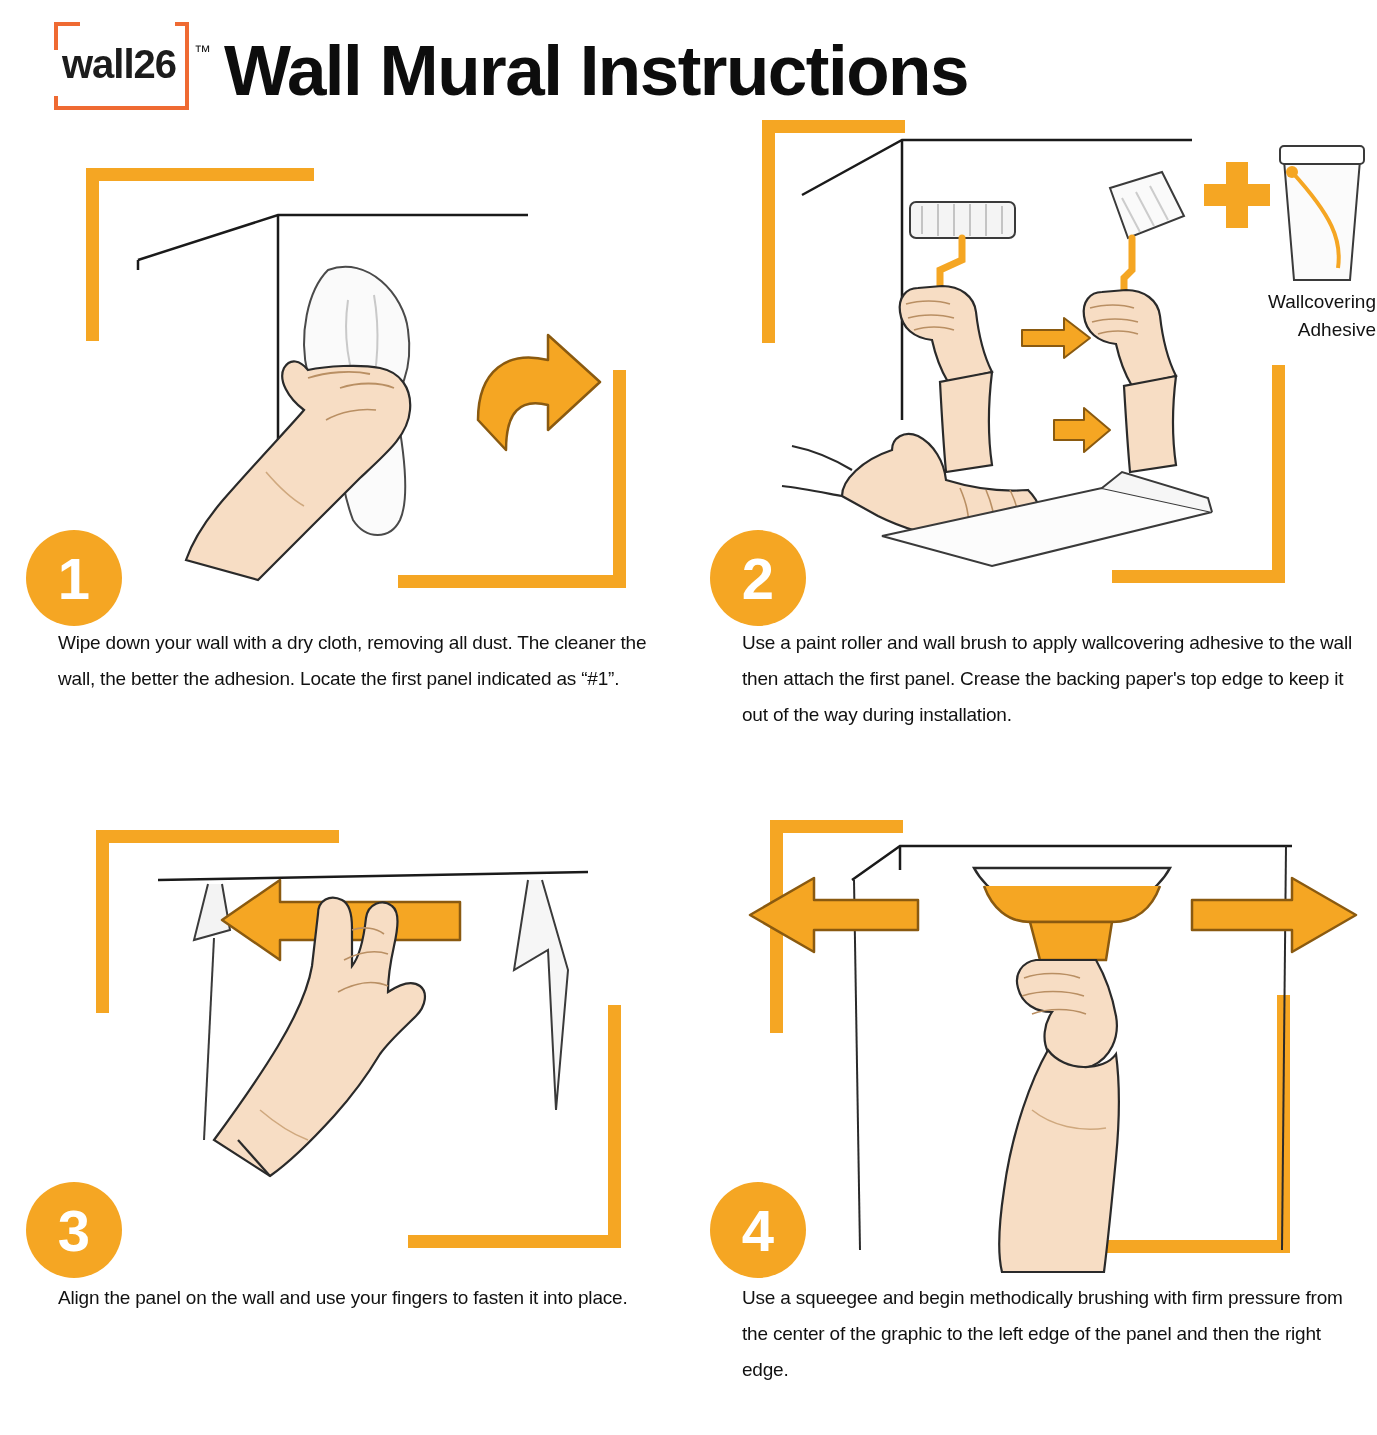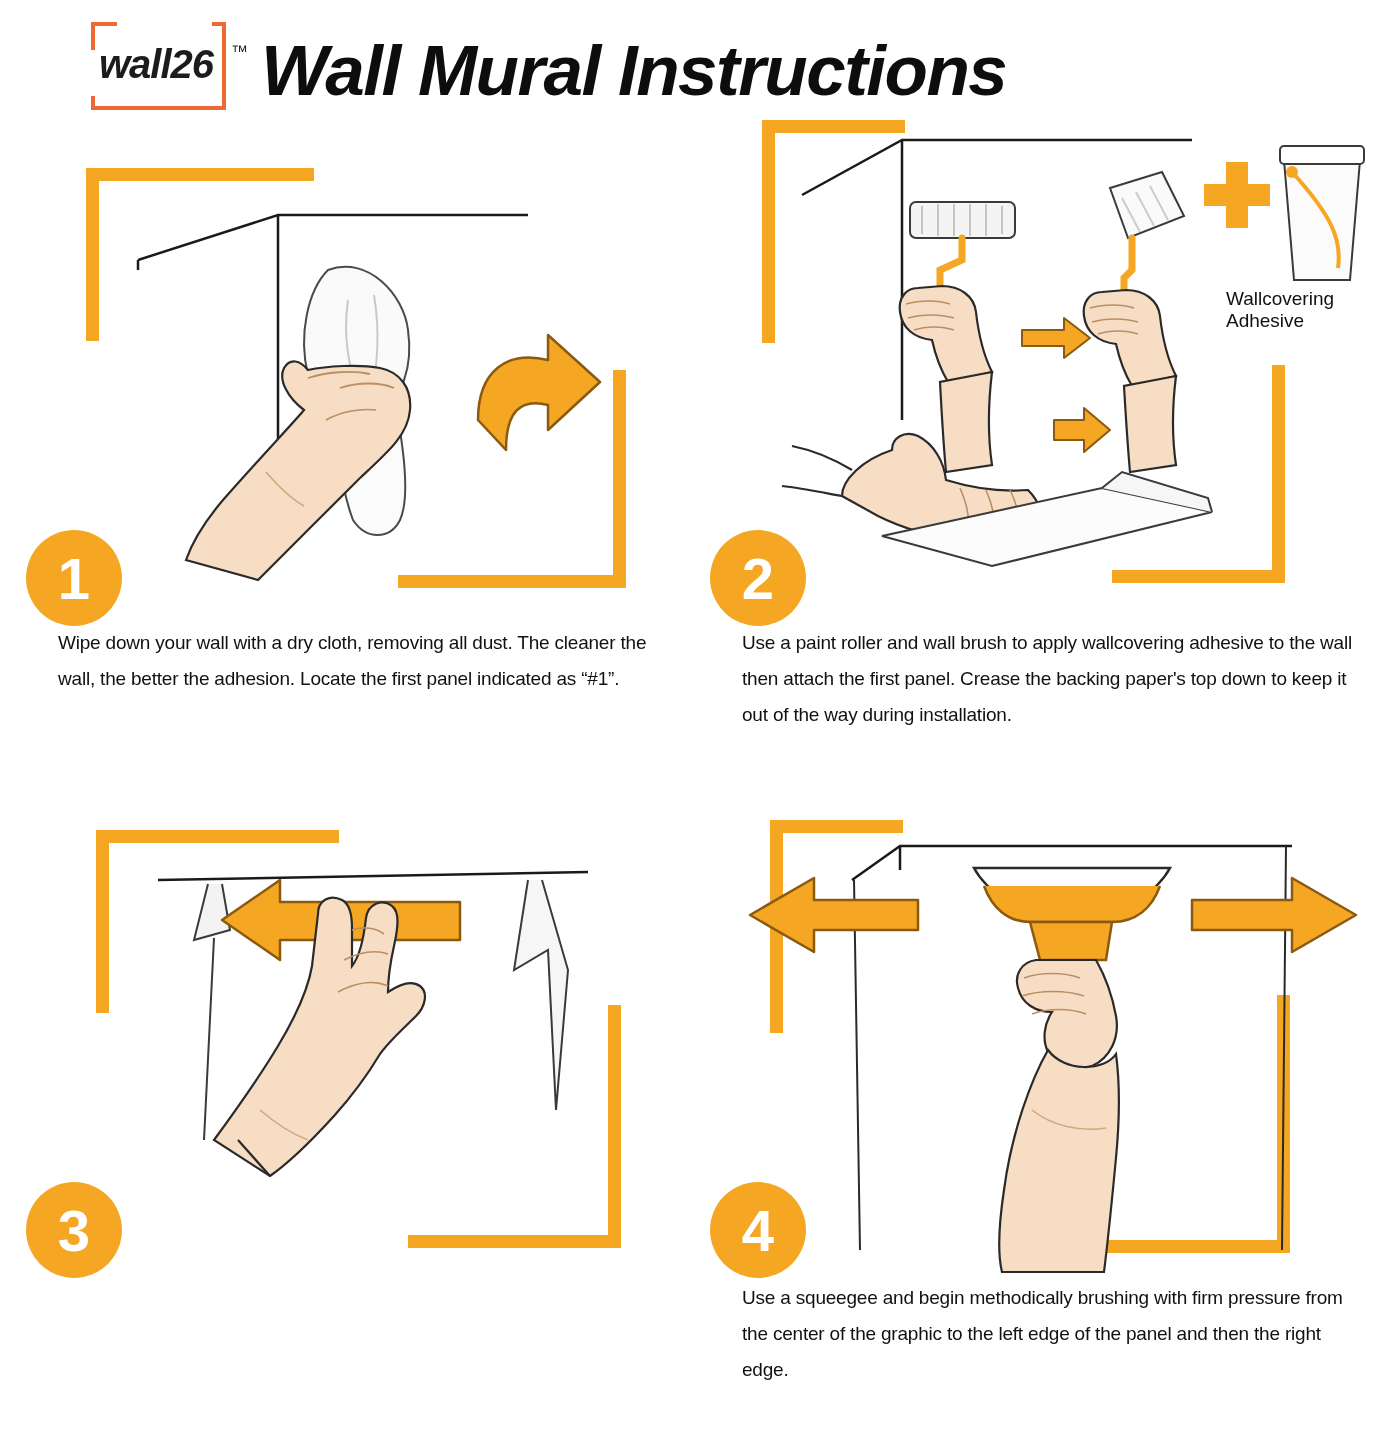--- a/index.html
+++ b/index.html
@@ -15,22 +15,21 @@
     overflow: hidden;
     position: relative;
   }
 
   
   .header {
     position: relative;
     height: 120px;
     display: flex;
     align-items: center;
-    padding-left: 81px;
-    font-style: italic;
+    padding-left: 44px;
   }
   .brand {
     position: relative;
     width: 170px;
     height: 95px;
     flex: none;
     margin-right: 10px;
     margin-top: 2px;
   }
   .brand-box {
@@ -151,22 +150,22 @@
     line-height: 36px;
     color: #111111;
     letter-spacing: -0.2px;
   }
 
   .step-svg { position: absolute; left: 0; top: 0; }
 
   .adhesive-label {
     position: absolute;
     font-size: 19px;
-    line-height: 22px;
-    text-align: left;
+    line-height: 28px;
+    text-align: right;
     color: #111111;
   }
 </style>
 </head>
 <body>
 
 <div class="header">
   <div class="brand">
     <div class="brand-box"></div>
     <div class="brand-text">wall26</div>
@@ -265,21 +264,21 @@
 
         <path d="M190 416 L410 368 L520 392 L300 446 Z" fill="#fcfcfc" stroke="#3a3a3a" stroke-width="2"></path>
         <path d="M410 368 L430 352 L516 378 L520 392" fill="#f6f6f6" stroke="#3a3a3a" stroke-width="2"></path>
 
         <path d="M362 300 L392 300 L392 288 L418 310 L392 332 L392 320 L362 320 Z" fill="#f5a623" stroke="#8a5a10" stroke-width="2" stroke-linejoin="round"></path>
       </svg>
       <div class="adhesive-label" style="left:534px; top:168px; width:150px; white-space:pre-line;">Wallcovering
 Adhesive</div>
     </div>
     <div class="badge" style="left:18px; top:410px;">2</div>
-    <div class="caption" style="top:505px;">Use a paint roller and wall brush to apply wallcovering adhesive to the wall then attach the first panel. Crease the backing paper's top down to keep it out of the way during installation.</div>
+    <div class="caption" style="top:505px;">Use a paint roller and wall brush to apply wallcovering adhesive to the wall then attach the first panel. Crease the backing paper's top edge to keep it out of the way during installation.</div>
   </div>
 
   <div class="step s3">
     <div class="art">
       <div class="bracket tl" style="left:88px; top:20px; width:230px; height:170px;"></div>
       <div class="bracket br" style="left:400px; top:195px; width:200px; height:230px;"></div>
 
       <svg class="step-svg" width="680" height="480" viewBox="0 0 680 480">
 
         <path d="M150 70 L580 62" fill="none" stroke="#1a1a1a" stroke-width="2.5"></path>
@@ -301,20 +300,21 @@
                  L206 330 C228 300 252 266 270 236
                  C288 206 300 180 304 156 Z" fill="#f7ddc4" stroke="#2a2a2a" stroke-width="2.2"></path>
         <path d="M344 120 C356 116 368 118 376 124" fill="none" stroke="#b98f63" stroke-width="1.6"></path>
         <path d="M336 150 C352 142 368 140 380 144" fill="none" stroke="#b98f63" stroke-width="1.6"></path>
         <path d="M330 182 C348 172 366 170 380 176" fill="none" stroke="#b98f63" stroke-width="1.6"></path>
         <path d="M252 300 C266 312 284 324 300 330" fill="none" stroke="#cfa87e" stroke-width="1.6"></path>
         <path d="M230 330 L262 366" fill="none" stroke="#2a2a2a" stroke-width="2.2"></path>
       </svg>
     </div>
     <div class="badge" style="left:18px; top:372px;">3</div>
+    <div class="caption" style="top:470px;">Align the panel on the wall and use your fingers to fasten it into place.</div>
   </div>
 
   <div class="step s4">
     <div class="art">
       <div class="bracket tl" style="left:78px; top:10px; width:120px; height:200px;"></div>
       <div class="bracket br" style="left:410px; top:185px; width:175px; height:245px;"></div>
 
       <svg class="step-svg" width="680" height="480" viewBox="0 0 680 480">
 
         <path d="M160 70 L208 36 L600 36" fill="none" stroke="#1a1a1a" stroke-width="2.5"></path>

